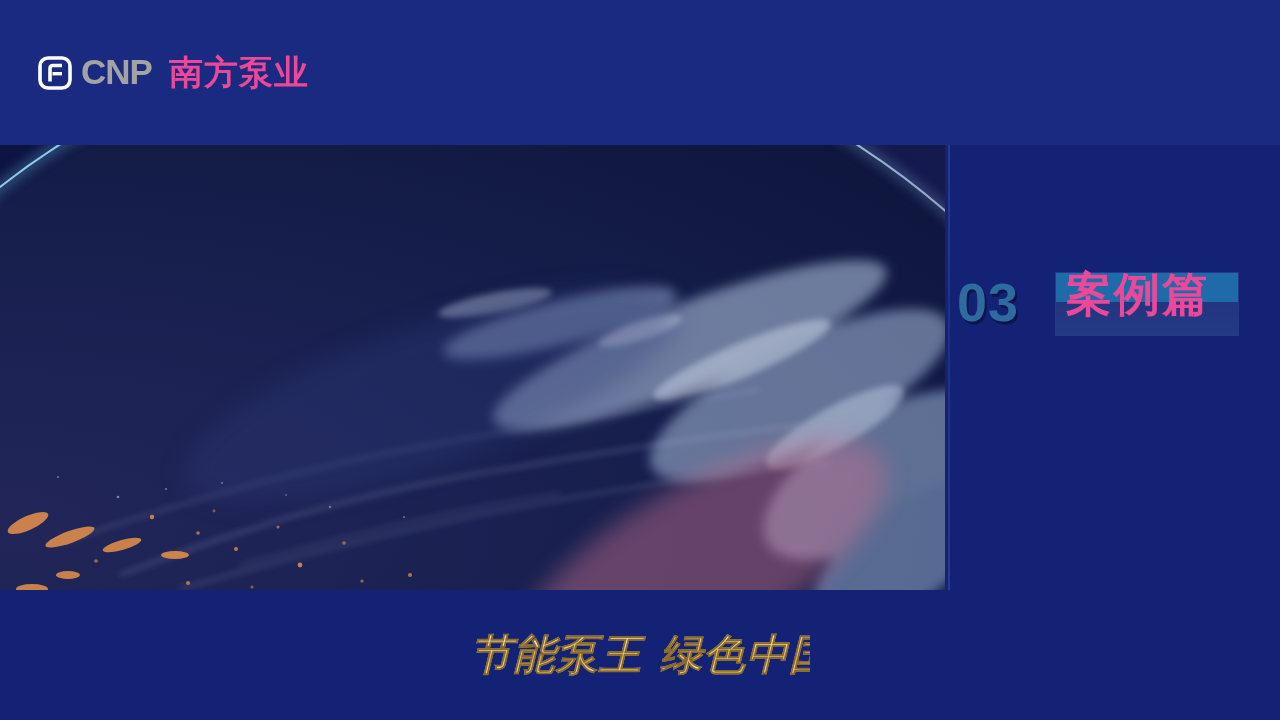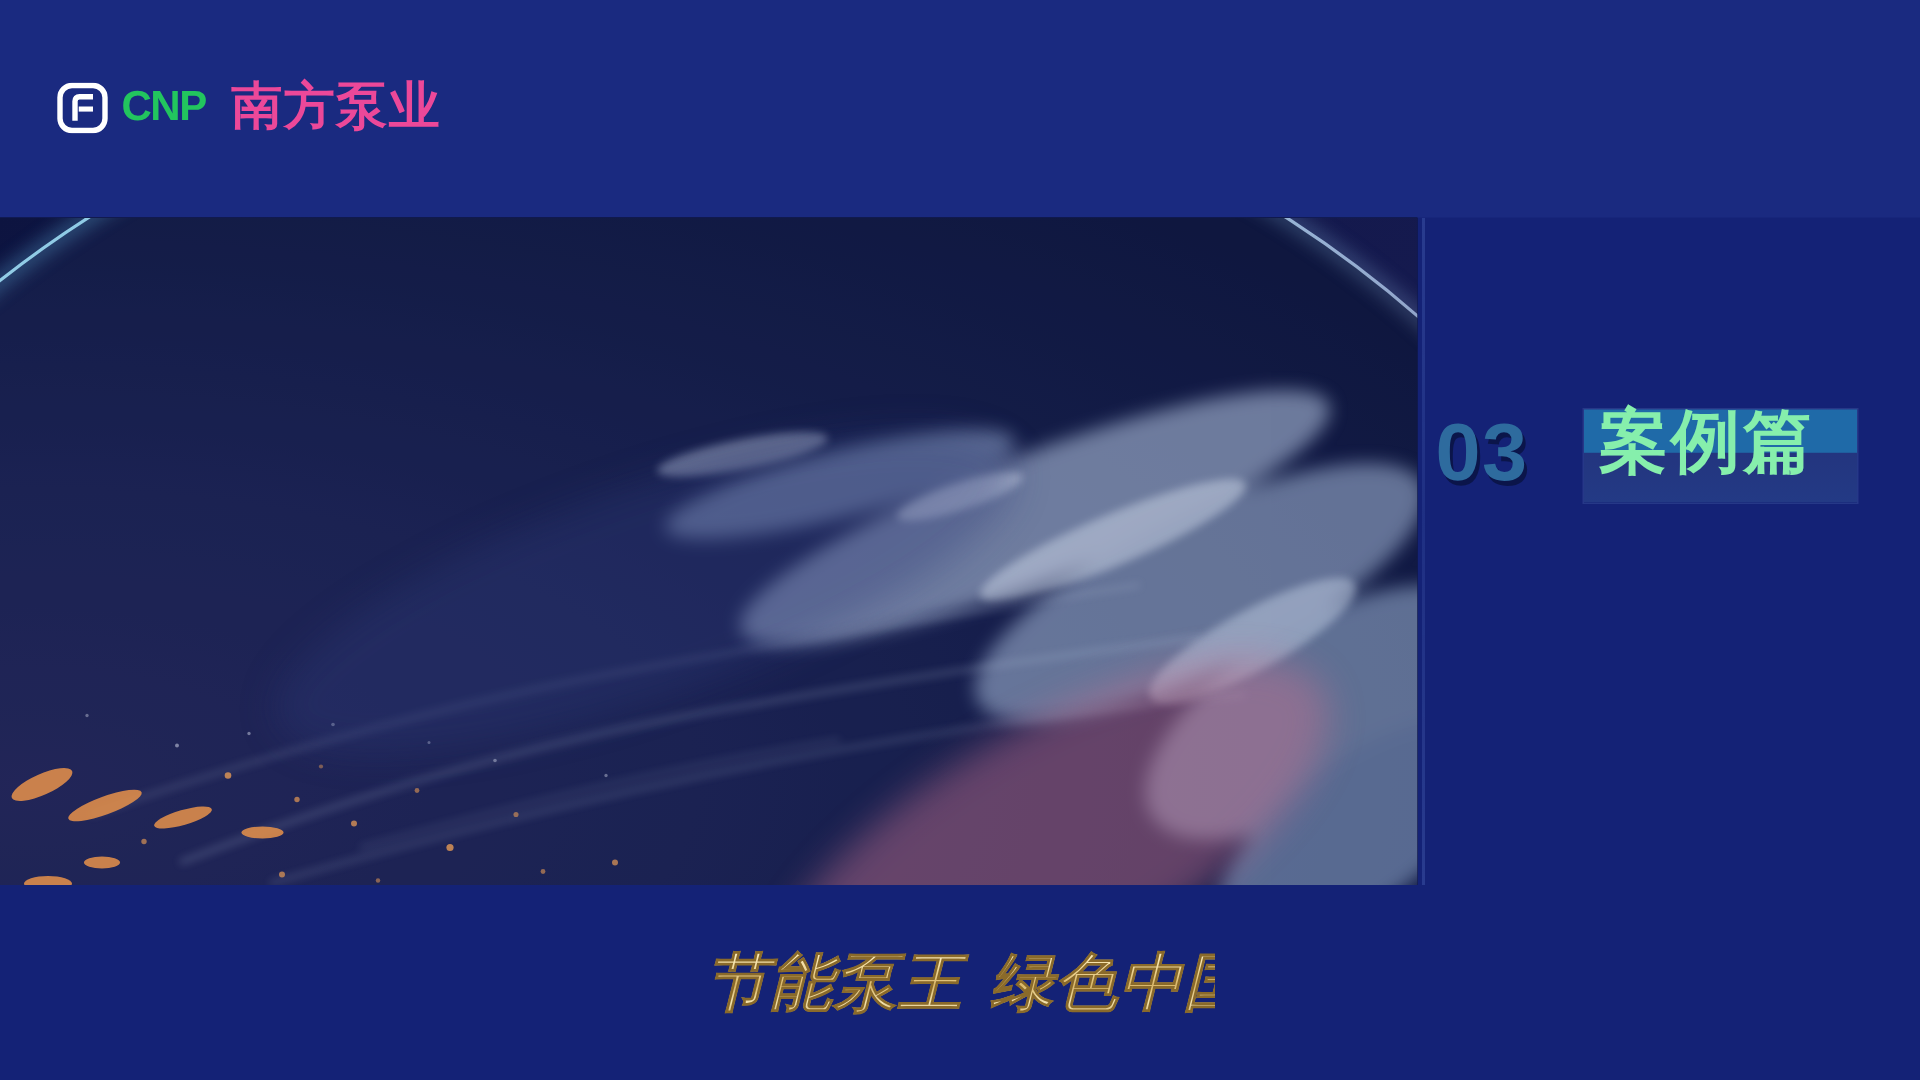--- a/index.html
+++ b/index.html
@@ -21,21 +21,21 @@
     position:absolute;left:38px;top:55px;
     display:flex;align-items:center;gap:9px;
   }
   .logo-mark{
     width:34px;height:34px;flex:0 0 34px;
     position:relative;
   }
   .logo-mark svg{display:block;}
   .logo-cnp{
     font-family:"Liberation Sans","DejaVu Sans",sans-serif;
-    font-weight:bold;font-size:28px;color:#22c55e;
+    font-weight:bold;font-size:35px;color:#a3a3a3;
     letter-spacing:-1px;line-height:1;
     transform:translateY(-1px);
   }
   .logo-cn{
     font-family:"DejaVu Sans","Liberation Sans",sans-serif;
     font-weight:bold;font-size:34px;color:#ec4899;
     letter-spacing:1px;line-height:1;margin-left:8px;
     transform:translateY(-1px);
   }
 
@@ -79,21 +79,21 @@
       #1f6aa8 0%,
       #1f6aa8 46%,
       #23357f 47%,
       #233a85 100%);
     box-shadow:0 0 0 1px rgba(120,160,220,.18);
   }
   .section-title{
     position:absolute;left:116px;top:126px;
     font-family:"DejaVu Sans","Liberation Sans",sans-serif;
     font-weight:bold;font-size:46px;
-    color:#86efac;
+    color:#ec4899;
     letter-spacing:2px;
     line-height:1;
     white-space:nowrap;
   }
 
   
   .footer{
     position:absolute;left:0;top:590px;width:1280px;height:130px;border-radius:10px;
   }
   .slogan{

